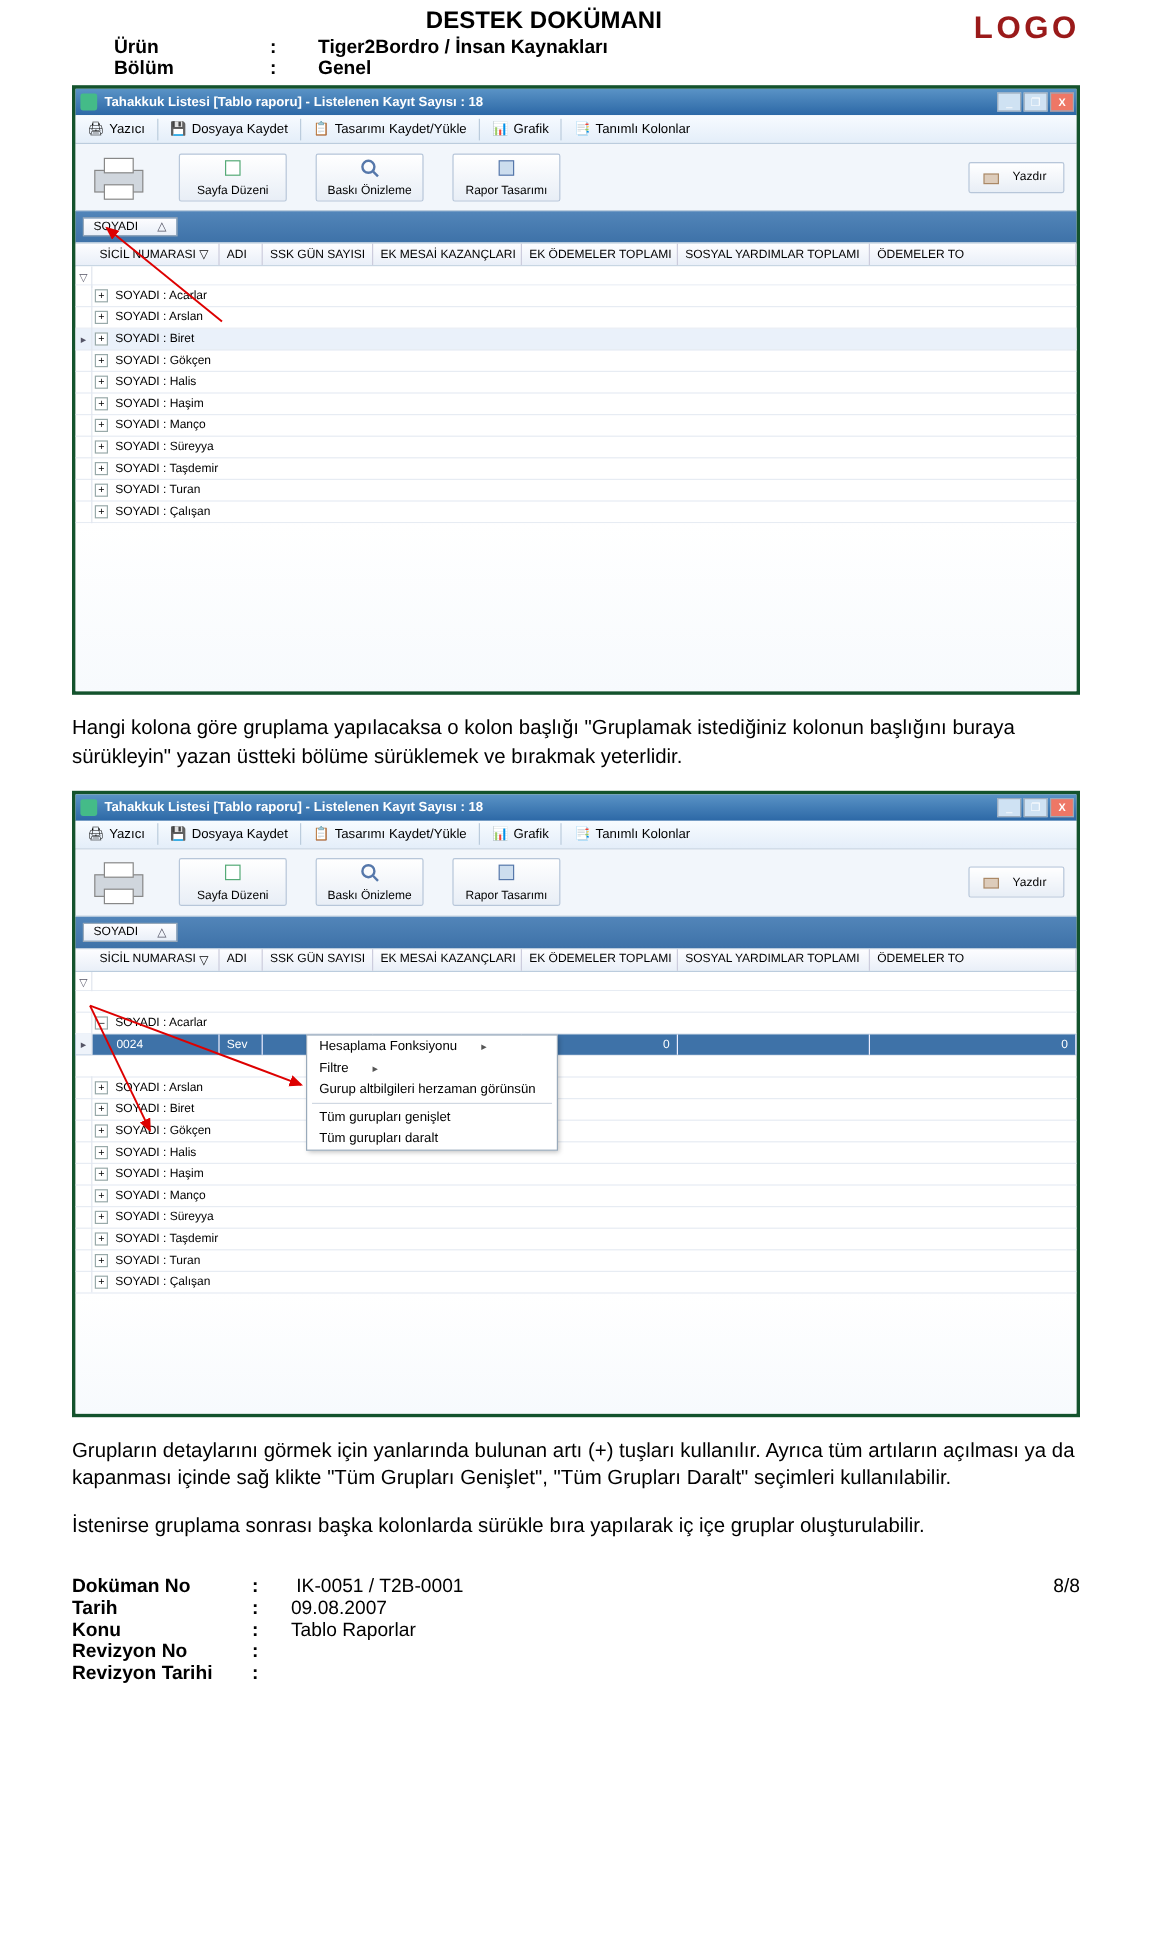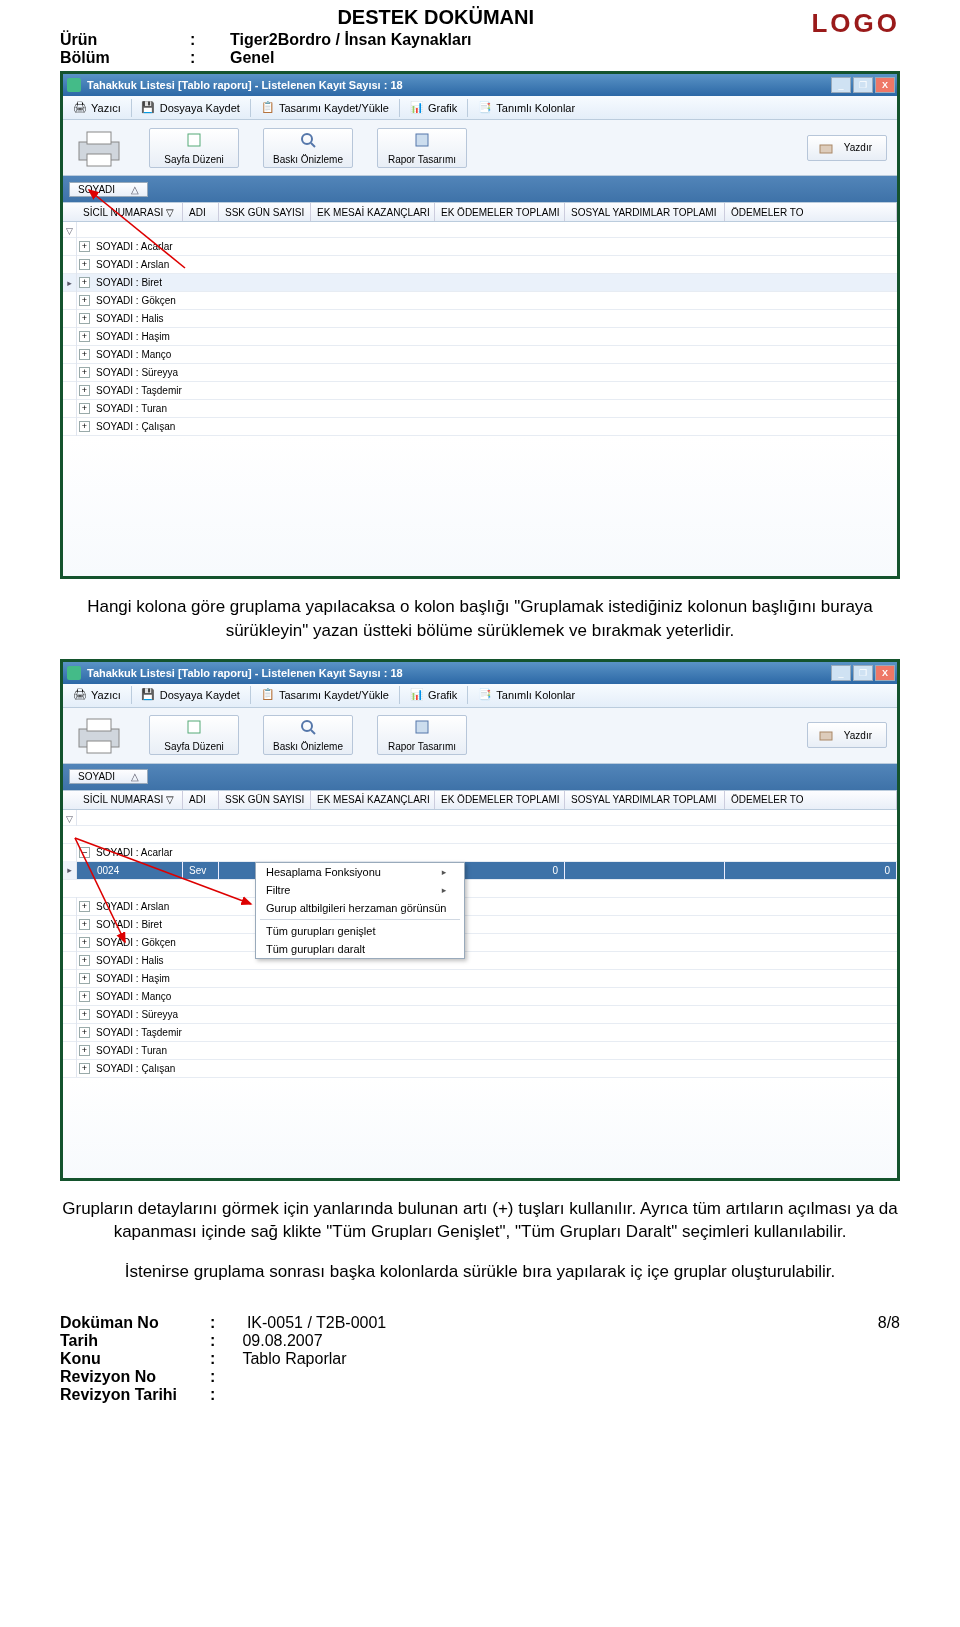--- a/index.html
+++ b/index.html
@@ -1,19 +1,19 @@
 <!DOCTYPE html>
 <html><head>
 <meta charset="utf-8">
 <style>
   * { box-sizing: border-box; margin: 0; padding: 0; }
   body { font-family: Arial, sans-serif; font-size: 13px; background: #fff; color: #000; width: 960px; }
   
   .page-header { padding: 6px 60px 4px 60px; display: flex; justify-content: space-between; align-items: flex-start; }
-  .header-left { flex: 1; }
+  .header-left { flex: 1; margin-left: 35px; }
   .doc-title { text-align: center; font-weight: bold; font-size: 20px; margin-bottom: 2px; }
   .meta-line { display: flex; font-size: 16px; font-weight: bold; }
   .meta-label { width: 130px; }
   .meta-colon { width: 40px; }
   .logo { font-family: 'Arial Black', sans-serif; font-size: 26px; color: #9a1a1a; font-weight: 900; letter-spacing: 3px; margin-top: 2px; }
 
   
   .app-window { margin: 0 60px 14px 60px; border: 3px solid #14532d; background: #fff; font-size: 11px; }
   .titlebar { background: linear-gradient(#5a93c6, #2c68a6); color: #fff; display: flex; align-items: center; height: 22px; padding: 0 2px 0 4px; }
   .titlebar .title-icon { width: 14px; height: 14px; background: #4b8; border-radius: 2px; margin-right: 6px; display: inline-block; }
@@ -50,25 +50,25 @@
   .grid-blank { background: linear-gradient(#fff,#f7fafd); }
   .filter-row { height: 16px; background: #fff; border-bottom: 1px solid #e7ecf3; display: flex; }
 
   
   .data-row { display: flex; align-items: center; height: 18px; background: #fff; border-bottom: 1px solid #e7ecf3; font-size: 10px; }
   .data-cell { padding: 0 6px; border-right: 1px solid #eef; height: 100%; display: flex; align-items: center; }
   .data-row.selected { background: #3e72a8; color: #fff; }
 
   
   .context-menu { position: absolute; background: #fff; border: 1px solid #9ab; box-shadow: 2px 2px 4px rgba(0,0,0,0.25); font-size: 11px; }
-  .context-menu .cm-item { padding: 3px 18px 3px 10px; display: flex; align-items: center; justify-content: space-between; cursor: pointer; white-space: nowrap; }
+  .context-menu .cm-item { padding: 3px 18px 3px 10px; display: flex; align-items: center; justify-content: flex-start; cursor: pointer; white-space: nowrap; }
   .context-menu .cm-sep { height: 1px; background: #d0d8e2; margin: 2px 4px; }
   .cm-arrow { font-size: 9px; color: #555; margin-left: 20px; }
 
-  .body-text { margin: 16px 60px; font-size: 17px; line-height: 1.4; text-align: center; }
+  .body-text { margin: 16px 60px; font-size: 17px; line-height: 1.4; }
 
   .footer { margin: 30px 60px 36px 60px; display: flex; justify-content: space-between; font-size: 16px; }
   .footer .meta-line { font-weight: normal; font-size: 16px; }
   .footer .meta-label { font-weight: bold; width: 150px; }
   .footer .meta-colon { font-weight: bold; width: 28px; }
   .page-num { font-size: 16px; }
 
   
   .arrow-svg { position: absolute; pointer-events: none; }
 </style>

